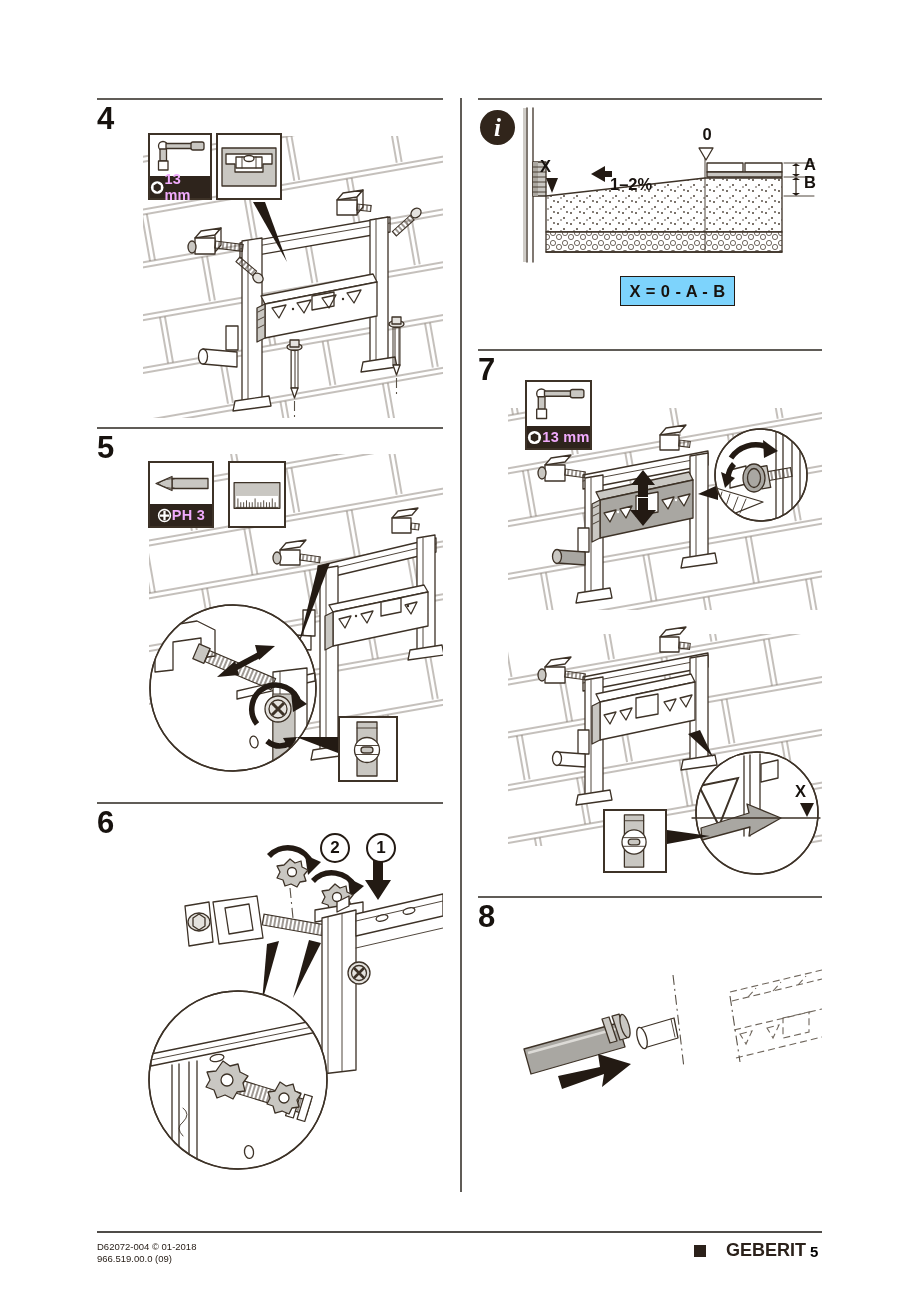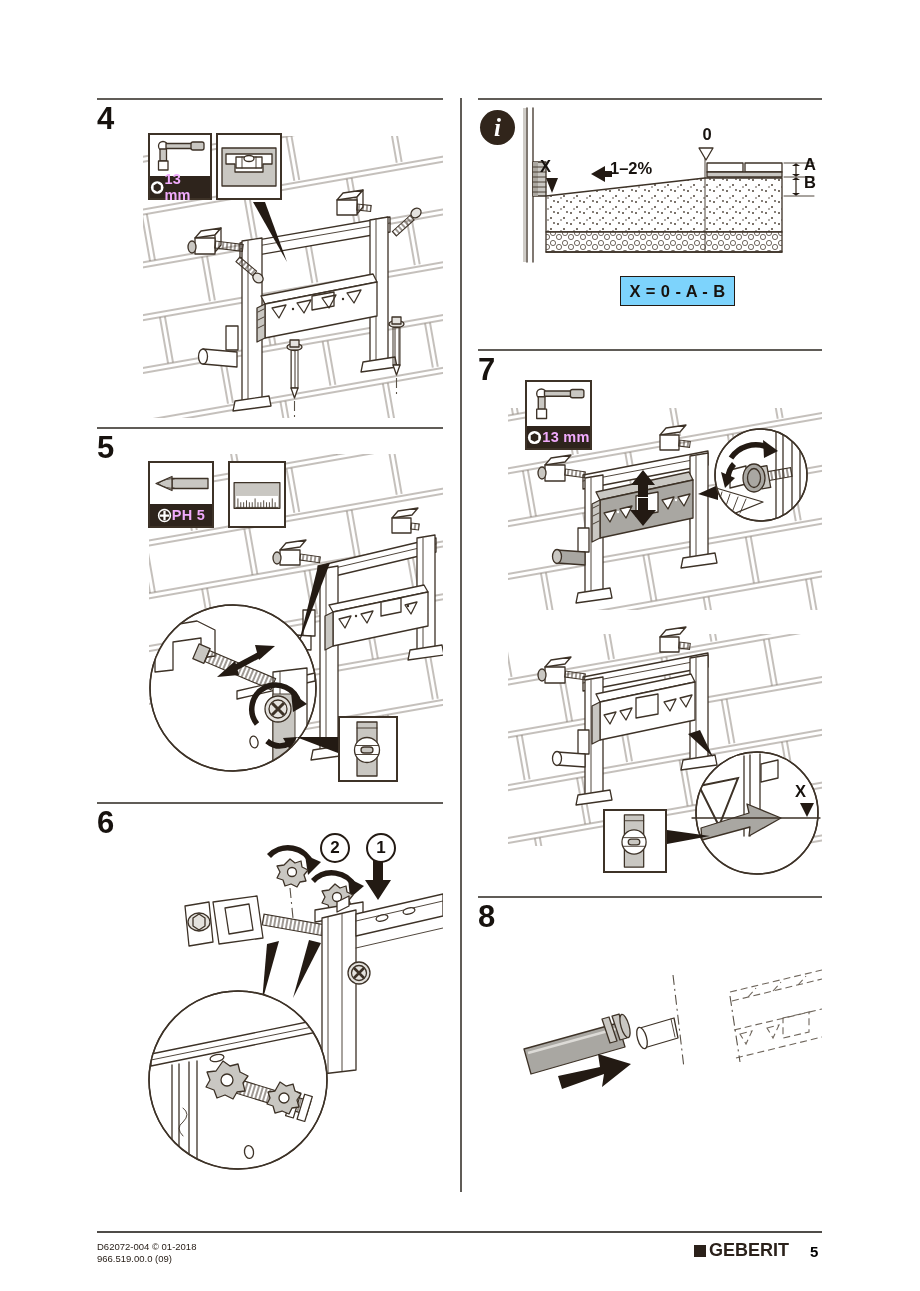--- a/index.html
+++ b/index.html
@@ -15,21 +15,21 @@
   .plain{align-items:center;justify-content:center;}
   .badge{position:absolute;width:26px;height:26px;border:2.4px solid #231a13;border-radius:50%;background:#fff;
          font-weight:bold;font-size:17px;display:flex;align-items:center;justify-content:center;color:#17120e;}
   .lbl{position:absolute;font-weight:bold;font-size:16.5px;color:#17120e;line-height:1;}
   .formula{position:absolute;border:1.8px solid #231a13;background:#7dd3fc;display:flex;align-items:center;justify-content:center;
            font-weight:bold;font-size:16.5px;letter-spacing:.4px;color:#17120e;}
   .info-badge{position:absolute;width:35px;height:35px;border-radius:50%;background:#31251b;color:#fff;
               display:flex;align-items:center;justify-content:center;font-family:"Liberation Serif",serif;
               font-style:italic;font-weight:bold;font-size:25px;line-height:1;}
   .footer-text{position:absolute;font-size:9.5px;color:#241b14;line-height:1.3;}
-  .brand{position:absolute;display:flex;align-items:center;gap:3px;font-weight:bold;font-size:18px;color:#2b211a;}
+  .brand{position:absolute;display:flex;align-items:center;gap:20px;font-weight:bold;font-size:18px;color:#2b211a;}
   .brand .sq{width:12px;height:12px;background:#2b211a;}
   .pageno{position:absolute;font-weight:bold;font-size:15px;color:#000;}
   svg{display:block;}
   svg .ln{fill:none;stroke:#3d3227;stroke-width:1.3;stroke-linejoin:round;stroke-linecap:round;}
   svg .thin{stroke-width:.9;}
   svg .fw{fill:#ffffff;stroke:#3d3227;stroke-width:1.3;stroke-linejoin:round;}
   svg .fg{fill:#a9a7a2;stroke:#3d3227;stroke-width:1.3;stroke-linejoin:round;}
   svg .fl{fill:#c9c7c2;stroke:#3d3227;stroke-width:1.3;stroke-linejoin:round;}
   svg .fe{fill:#e4e2de;stroke:#3d3227;stroke-width:1.3;stroke-linejoin:round;}
   svg .fk{fill:#231a13;stroke:none;}
@@ -232,21 +232,21 @@
       <line class="ln" x1="318" y1="66" x2="318" y2="74"></line>
       <polygon class="fk" points="314,66 322,66 318,63.2"></polygon>
       <polygon class="fk" points="314,74 322,74 318,76.8"></polygon>
       <line class="ln" x1="318" y1="80" x2="318" y2="93"></line>
       <polygon class="fk" points="314,80 322,80 318,77.2"></polygon>
       <polygon class="fk" points="314,93 322,93 318,95.8"></polygon>
     </g>
   </svg>
   <div class="lbl" style="left:698px;top:126px;width:18px;text-align:center;">0</div>
   <div class="lbl" style="left:540px;top:158px;">X</div>
-  <div class="lbl" style="left:610px;top:160px;">1–2%</div>
+  <div class="lbl" style="left:610px;top:176px;">1–2%</div>
   <div class="lbl" style="left:804px;top:156px;">A</div>
   <div class="lbl" style="left:804px;top:174px;">B</div>
   <div class="formula" style="left:620px;top:276px;width:113px;height:28px;">X = 0 - A - B</div>
 
   <svg class="abs" style="left:97px;top:442px;" width="346" height="358" viewBox="0 0 346 358">
     <defs>
       <pattern id="bk5" width="104" height="104" patternUnits="userSpaceOnUse" patternTransform="rotate(-10)">
         <g stroke="#8a8178" stroke-width="1" fill="none">
           <path d="M0 2 H104 M0 7 H104 M0 54 H104 M0 59 H104"></path>
           <path d="M26 7 V54 M31 7 V54 M78 59 V104 M83 59 V104"></path>
@@ -345,21 +345,21 @@
         <rect class="fl" x="20" y="14.5" width="36" height="10"></rect>
         <polygon class="fl" points="4,19.5 20,12.5 20,26.5"></polygon>
         <path class="ln thin" d="M6,19.5 Q15,13.5 22,15 M6,19.5 Q15,25.5 22,24"></path>
       </svg>
     </div>
     <div class="tool-band">
       <svg width="15" height="15" viewBox="0 0 16 16">
         <circle cx="8" cy="8" r="6.3" fill="none" stroke="#fff" stroke-width="1.6"></circle>
         <path d="M8,3 v10 M3,8 h10" stroke="#fff" stroke-width="2.4"></path>
       </svg>
-      <span>PH 5</span>
+      <span>PH 3</span>
     </div>
   </div>
   <div class="toolbox plain" style="left:228px;top:461px;width:58px;height:67px;">
     <div class="tool-pic">
       <svg width="50" height="42" viewBox="0 0 52 44">
         <rect class="fl" x="2" y="9" width="48" height="27"></rect>
         <rect x="4" y="23" width="44" height="12" fill="#fff" stroke="none"></rect>
         <path class="ln thin" d="M4,35 h44 M6,35 v-9 M9,35 v-5 M12,35 v-5 M15,35 v-7 M18,35 v-5 M21,35 v-5 M24,35 v-9 M27,35 v-5 M30,35 v-5 M33,35 v-7 M36,35 v-5 M39,35 v-5 M42,35 v-9 M45,35 v-5"></path>
       </svg>
     </div>

